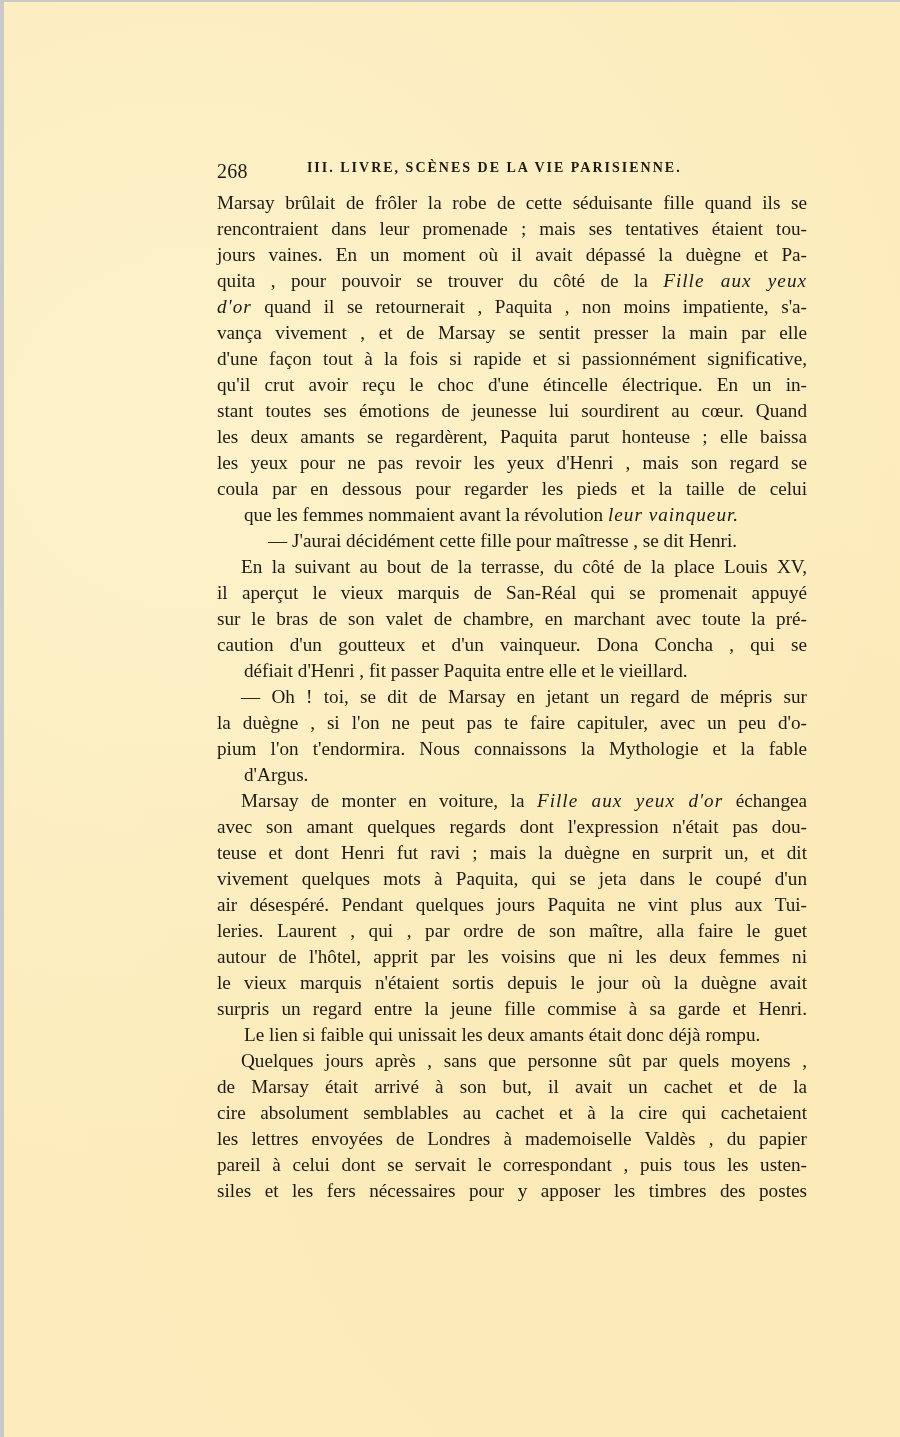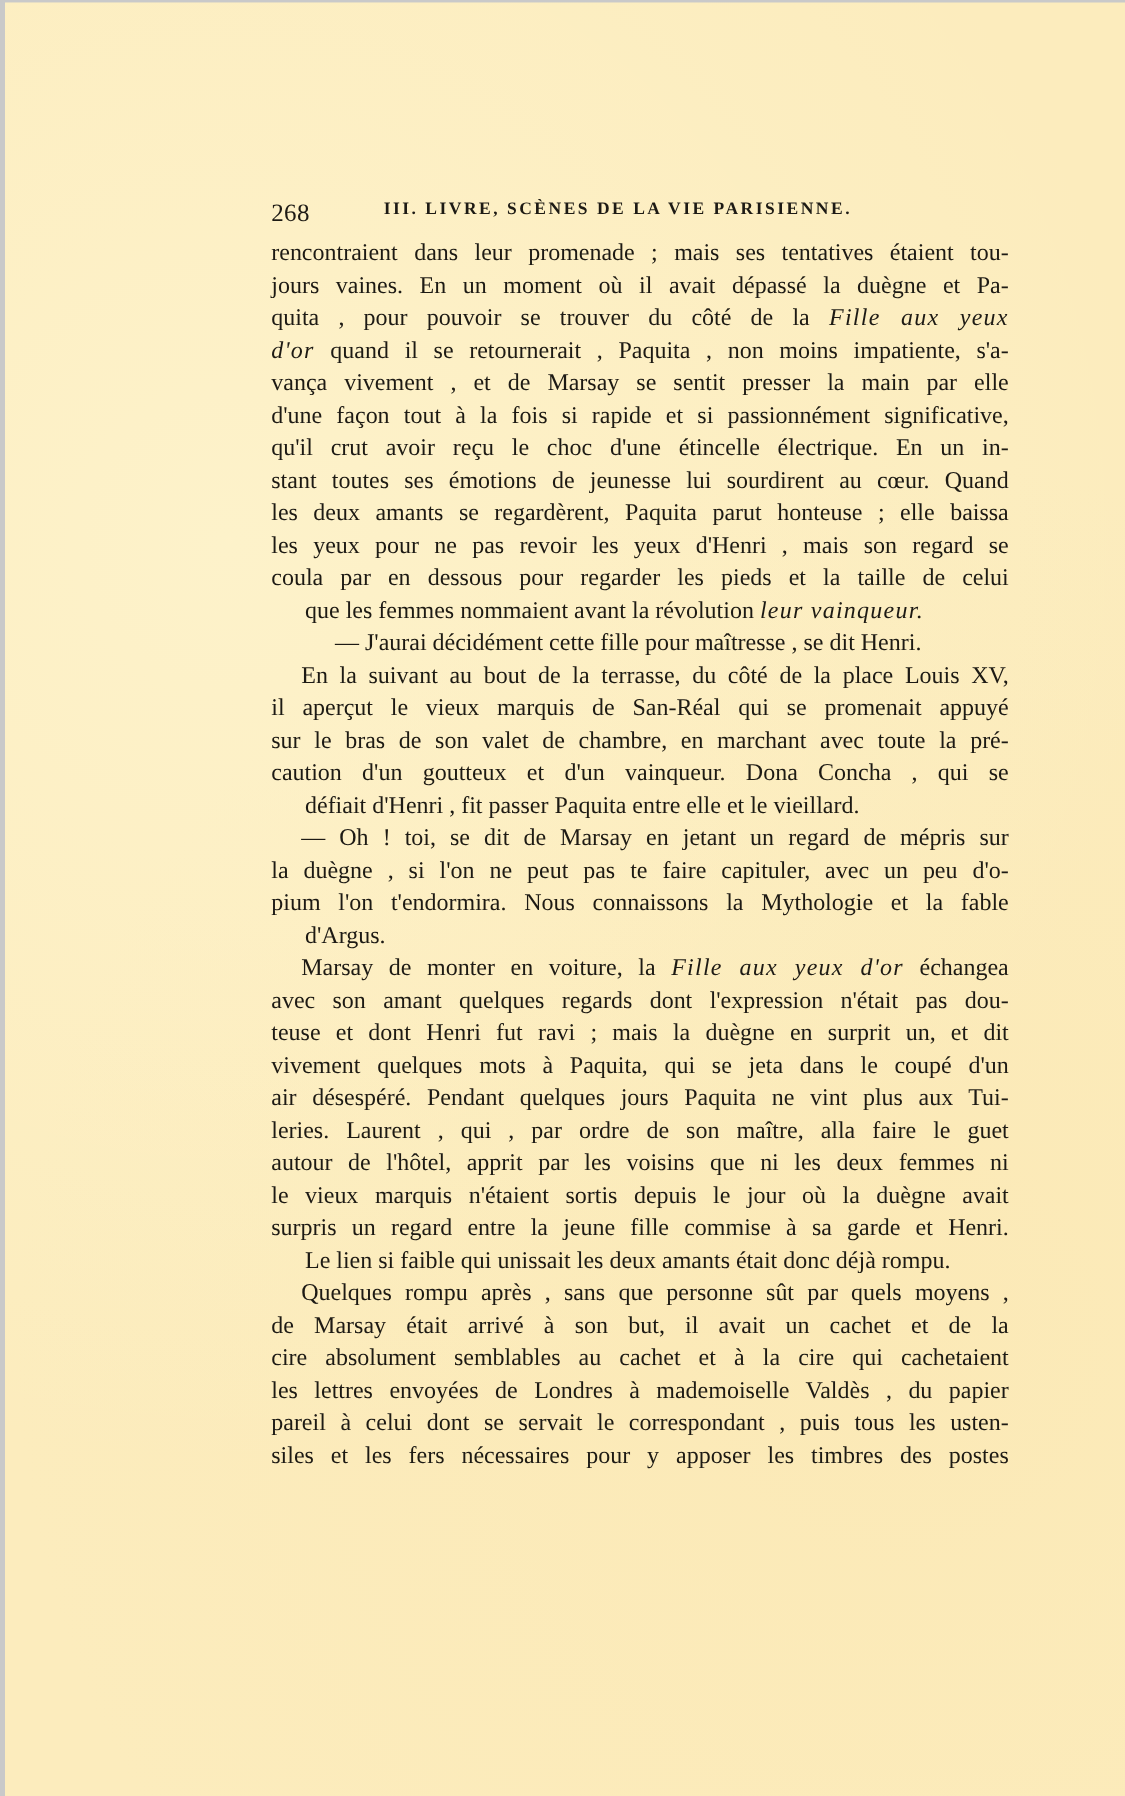--- a/index.html
+++ b/index.html
@@ -73,20 +73,21 @@
 </head>
 <body>
 
 <div class="page">
   <div class="text-block">
     <div class="running-head">
       <span class="page-number">268</span>
       <span class="head-title">III. LIVRE, SCÈNES DE LA VIE PARISIENNE.</span>
     </div>
     <div id="body-lines">
+        <div class="line"><span>Marsay brûlait de frôler la robe de cette séduisante fille quand ils se</span></div>
         <div class="line"><span>rencontraient dans leur promenade ; mais ses tentatives étaient tou-</span></div>
         <div class="line"><span>jours vaines. En un moment où il avait dépassé la duègne et Pa-</span></div>
         <div class="line"><span>quita , pour pouvoir se trouver du côté de la </span><span class="it">Fille aux yeux</span></div>
         <div class="line"><span class="it">d'or</span><span> quand il se retournerait , Paquita , non moins impatiente, s'a-</span></div>
         <div class="line"><span>vança vivement , et de Marsay se sentit presser la main par elle</span></div>
         <div class="line"><span>d'une façon tout à la fois si rapide et si passionnément significative,</span></div>
         <div class="line"><span>qu'il crut avoir reçu le choc d'une étincelle électrique. En un in-</span></div>
         <div class="line"><span>stant toutes ses émotions de jeunesse lui sourdirent au cœur. Quand</span></div>
         <div class="line"><span>les deux amants se regardèrent, Paquita parut honteuse ; elle baissa</span></div>
         <div class="line"><span>les yeux pour ne pas revoir les yeux d'Henri , mais son regard se</span></div>
@@ -105,21 +106,21 @@
         <div class="line indent"><span>Marsay de monter en voiture, la </span><span class="it">Fille aux yeux d'or</span><span> échangea</span></div>
         <div class="line"><span>avec son amant quelques regards dont l'expression n'était pas dou-</span></div>
         <div class="line"><span>teuse et dont Henri fut ravi ; mais la duègne en surprit un, et dit</span></div>
         <div class="line"><span>vivement quelques mots à Paquita, qui se jeta dans le coupé d'un</span></div>
         <div class="line"><span>air désespéré. Pendant quelques jours Paquita ne vint plus aux Tui-</span></div>
         <div class="line"><span>leries. Laurent , qui , par ordre de son maître, alla faire le guet</span></div>
         <div class="line"><span>autour de l'hôtel, apprit par les voisins que ni les deux femmes ni</span></div>
         <div class="line"><span>le vieux marquis n'étaient sortis depuis le jour où la duègne avait</span></div>
         <div class="line"><span>surpris un regard entre la jeune fille commise à sa garde et Henri.</span></div>
         <div class="line last"><span>Le lien si faible qui unissait les deux amants était donc déjà rompu.</span></div>
-        <div class="line indent"><span>Quelques rompu après , sans que personne sût par quels moyens ,</span></div>
+        <div class="line indent"><span>Quelques jours après , sans que personne sût par quels moyens ,</span></div>
         <div class="line"><span>de Marsay était arrivé à son but, il avait un cachet et de la</span></div>
         <div class="line"><span>cire absolument semblables au cachet et à la cire qui cachetaient</span></div>
         <div class="line"><span>les lettres envoyées de Londres à mademoiselle Valdès , du papier</span></div>
         <div class="line"><span>pareil à celui dont se servait le correspondant , puis tous les usten-</span></div>
         <div class="line"><span>siles et les fers nécessaires pour y apposer les timbres des postes</span></div>
       </div>
   </div>
 </div>
 
 </body></html>

